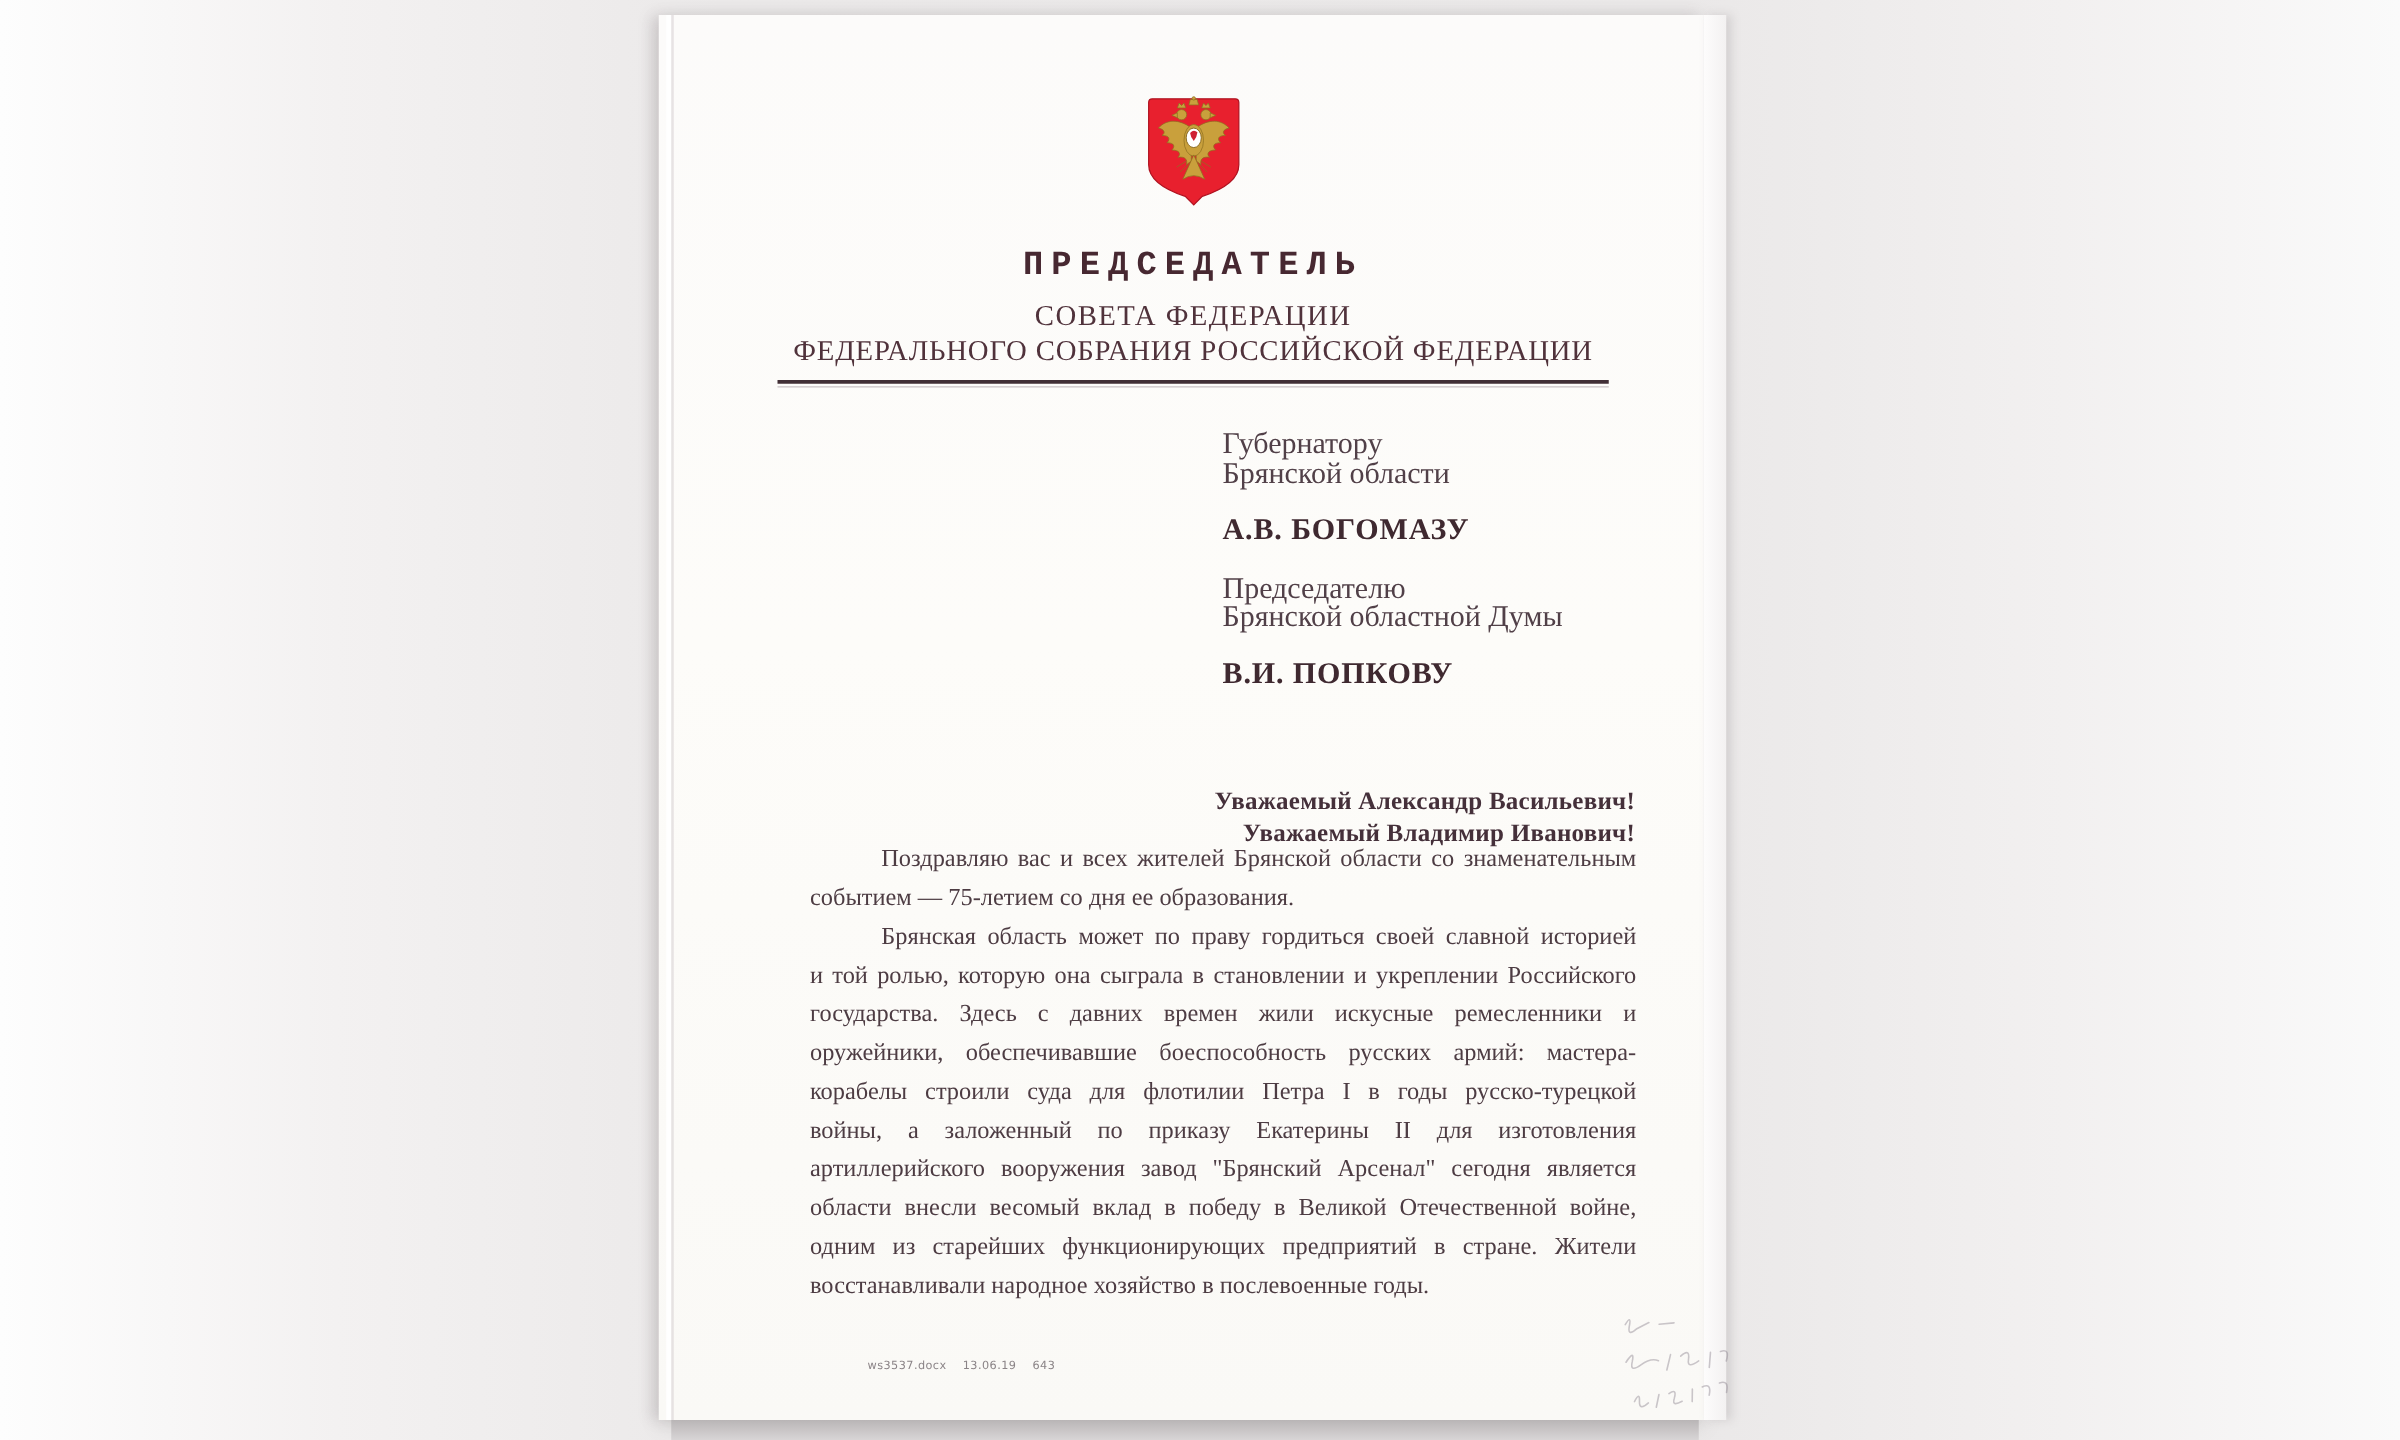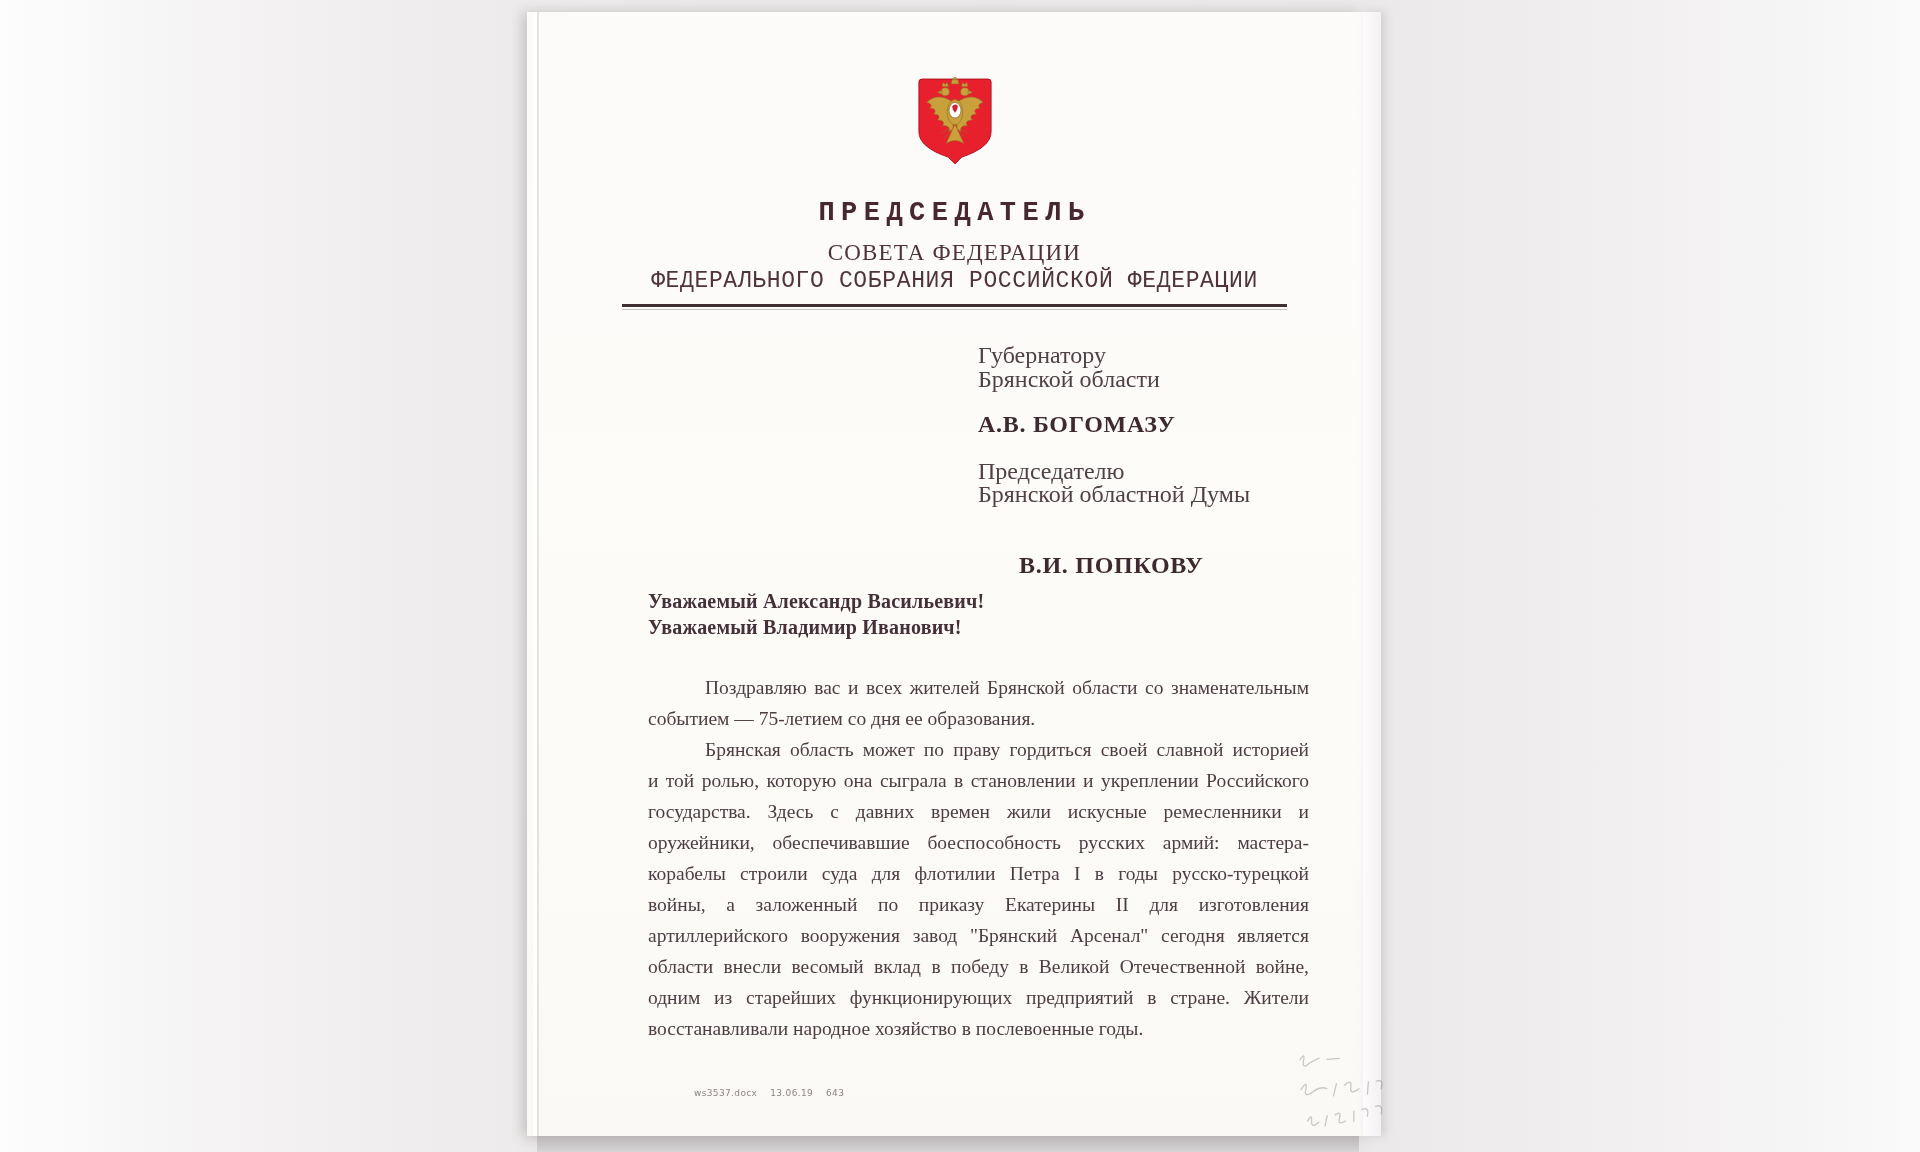--- a/index.html
+++ b/index.html
@@ -40,22 +40,22 @@
   .lh-sub2{top:256px;font-size:23px;letter-spacing:.028em;color:#50323b;}
   .divider{position:absolute;left:95px;top:292px;width:665px;}
   .rule-dark{height:3px;background:#412f36;}
   .rule-light{height:1px;margin-top:2px;background:#c9c2c5;}
 
   
   .addr{position:absolute;left:451px;font-size:24px;color:#514048;white-space:nowrap;}
   .addr-name{font-weight:bold;color:#3f2930;letter-spacing:.03em;}
 
   
-  .salute{position:absolute;left:121px;width:660px;text-align:left;
-          font-size:20px;font-weight:bold;color:#45303a;letter-spacing:.01em;}
+  .salute{position:absolute;left:121px;width:660px;text-align:right;
+          font-size:20px;font-weight:bold;color:#45303a;letter-spacing:.01em;margin-top:40px;}
 
   
   .body-col{position:absolute;left:121px;top:660px;width:661px;color:#4d3c43;}
   .bline{font-size:19.5px;line-height:31px;height:31px;
          text-align:justify;text-align-last:justify;white-space:normal;}
   .bline.indent{text-indent:57px;}
   .bline.last{text-align-last:left;}
 
   
   .footer-note{
@@ -92,34 +92,34 @@
           <path d="M36,8 h8 l-1.2,-4.5 h-5.6 Z"></path>
           <circle cx="40" cy="2.6" r="1.4"></circle>
         </g>
         <ellipse cx="40" cy="35" rx="6.2" ry="8" fill="#ffffff" stroke="#8a6b25" stroke-width="0.8"></ellipse>
         <path d="M37,31 q3,-3.5 6,-0.5 q-0.5,4.5 -3,7 q-2.5,-2.5 -3,-6.5 Z" fill="#cf2133"></path>
       </svg>
     </div>
 
     <div class="hdr lh-title" style="position:absolute;">ПРЕДСЕДАТЕЛЬ</div>
     <div class="hdr lh-sub1" style="position:absolute;">СОВЕТА ФЕДЕРАЦИИ</div>
-    <div class="hdr lh-sub2" style="position:absolute;font-family:Liberation Mono, monospace;">ФЕДЕРАЛЬНОГО СОБРАНИЯ РОССИЙСКОЙ ФЕДЕРАЦИИ</div>
+    <div class="hdr lh-sub2" style="position:absolute;">ФЕДЕРАЛЬНОГО СОБРАНИЯ РОССИЙСКОЙ ФЕДЕРАЦИИ</div>
 
     <div class="divider">
       <div class="rule-dark"></div>
       <div class="rule-light"></div>
     </div>
 
     <div class="addr" style="top:330px;">Губернатору</div>
     <div class="addr" style="top:354px;">Брянской области</div>
     <div class="addr addr-name" style="top:399px;">А.В. БОГОМАЗУ</div>
 
     <div class="addr" style="top:446px;">Председателю</div>
     <div class="addr" style="top:469px;">Брянской областной Думы</div>
-    <div class="addr addr-name" style="top:540px;margin-left:41px;">В.И. ПОПКОВУ</div>
+    <div class="addr addr-name" style="top:514px;">В.И. ПОПКОВУ</div>
 
     <div class="salute" style="top:578px;">Уважаемый Александр Васильевич!</div>
     <div class="salute" style="top:604px;">Уважаемый Владимир Иванович!</div>
 
     <div class="body-col">
       <div class="bline indent">Поздравляю вас и всех жителей Брянской области со знаменательным</div>
       <div class="bline last">событием — 75-летием со дня ее образования.</div>
       <div class="bline indent">Брянская область может по праву гордиться своей славной историей</div>
       <div class="bline">и той ролью, которую она сыграла в становлении и укреплении Российского</div>
       <div class="bline">государства. Здесь с давних времен жили искусные ремесленники и</div>

